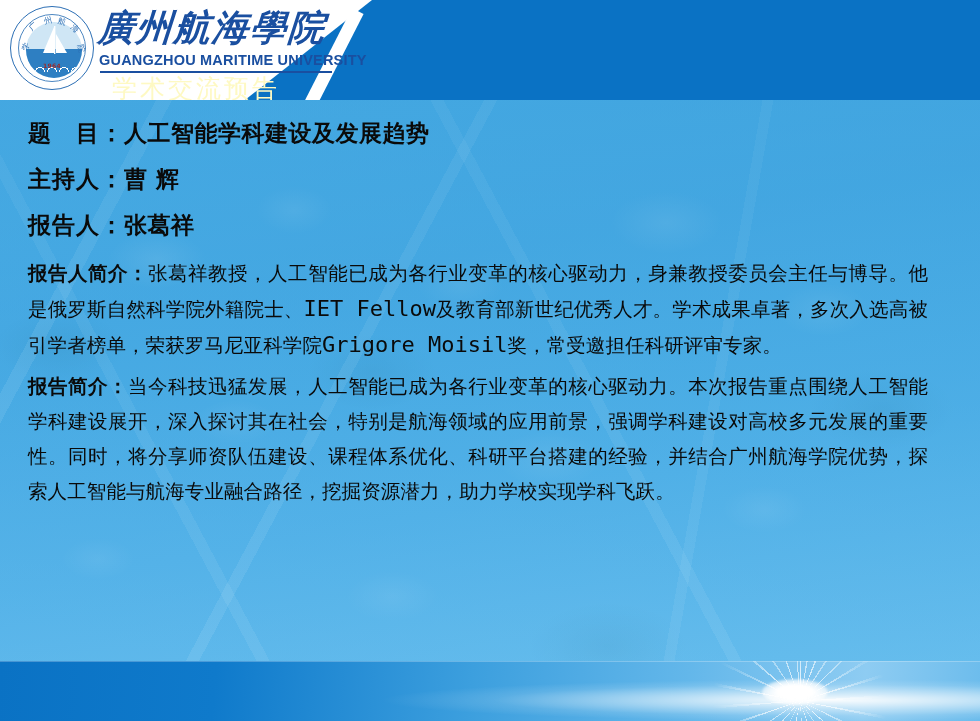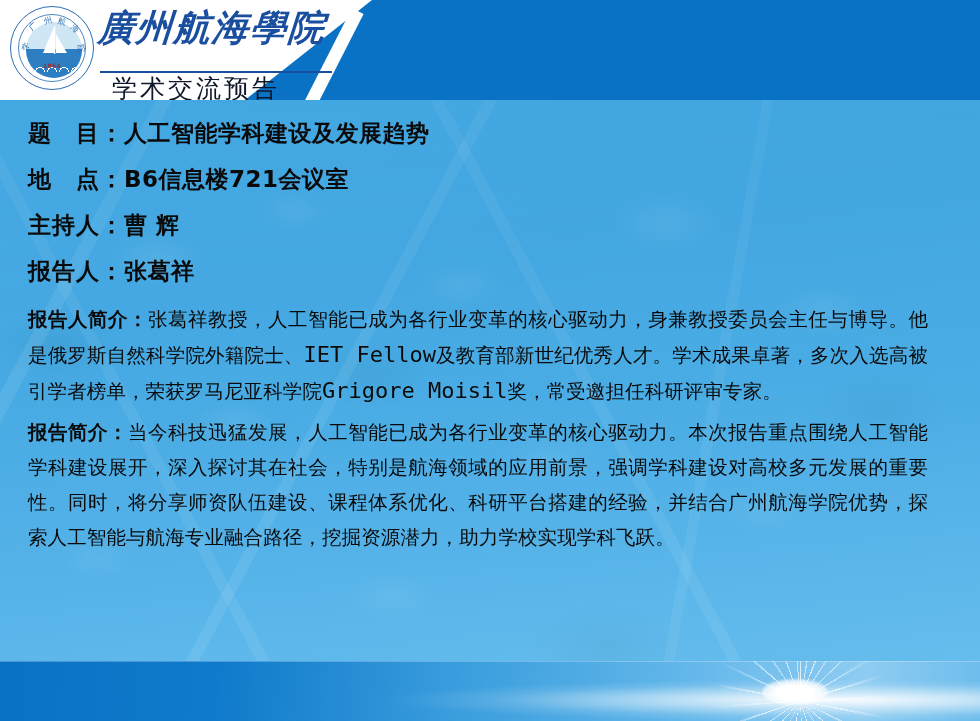--- a/index.html
+++ b/index.html
@@ -160,21 +160,21 @@
   }
   .hd-rule {
     position:absolute; left:100px; top:71px;
     width:232px; height:2px;
     background:#1A4FA0;
   }
   .hd-sub {
     position:absolute; left:112px; top:72px;
     font-family:"DejaVu Serif", serif;
     font-size:25px;
-    color:#0f172a;
+    color:#fef9c3;
     letter-spacing:3px;
     white-space:nowrap;
   }
 
   
   .content {
     position:absolute; left:0; top:100px; width:980px; height:560px;
     padding:18px 18px 0 28px;
   }
   .line {
@@ -295,31 +295,29 @@
         <i style="left:18px;top:14px;transform:rotate(-42deg)">广</i>
         <i style="left:33px;top:8px;transform:rotate(-14deg)">州</i>
         <i style="left:47px;top:9px;transform:rotate(14deg)">航</i>
         <i style="left:60px;top:16px;transform:rotate(42deg)">海</i>
         <i style="left:11px;top:34px;transform:rotate(-78deg)">学</i>
         <i style="left:66px;top:36px;transform:rotate(78deg)">院</i>
       </div>
     </div>
 
     <div class="hd-cn">廣州航海學院</div>
+    <div class="hd-en">GUANGZHOU MARITIME UNIVERSITY</div>
     <div class="hd-rule"></div>
     <div class="hd-sub">学术交流预告</div>
   </div>
 
   <div class="content">
 
     <div class="line kv">
       <span class="label">题　目：</span><span class="val">人工智能学科建设及发展趋势</span>
-    </div>
-    <div class="line kv">
-      <span class="label">地　点：</span><span class="val">B6信息楼721会议室</span>
     </div>
     <div class="line kv">
       <span class="label">主持人：</span><span class="val">曹 辉</span>
     </div>
     <div class="line kv">
       <span class="label">报告人：</span><span class="val">张葛祥</span>
     </div>
 
     <div class="para" id="para-bio"><b>报告人简介：</b><span>张葛祥教授，人工智能已成为各行业变革的核心驱动力，身兼教授委员会主任与博导。他是俄罗斯自然科学院外籍院士、</span><span class="mono">IET Fellow</span><span>及教育部新世纪优秀人才。学术成果卓著，多次入选高被引学者榜单，荣获罗马尼亚科学院</span><span class="mono">Grigore Moisil</span><span>奖，常受邀担任科研评审专家。</span></div>
 

